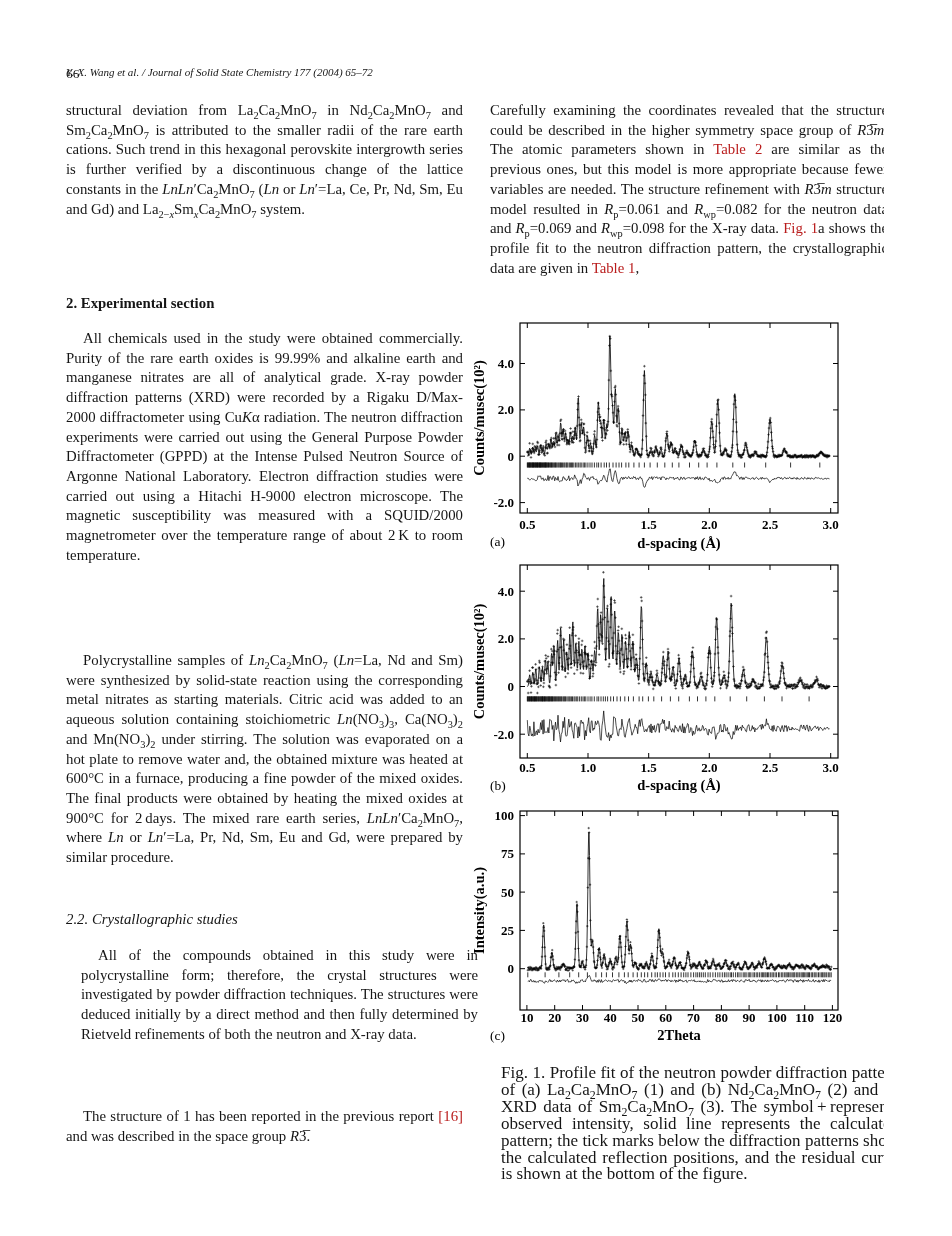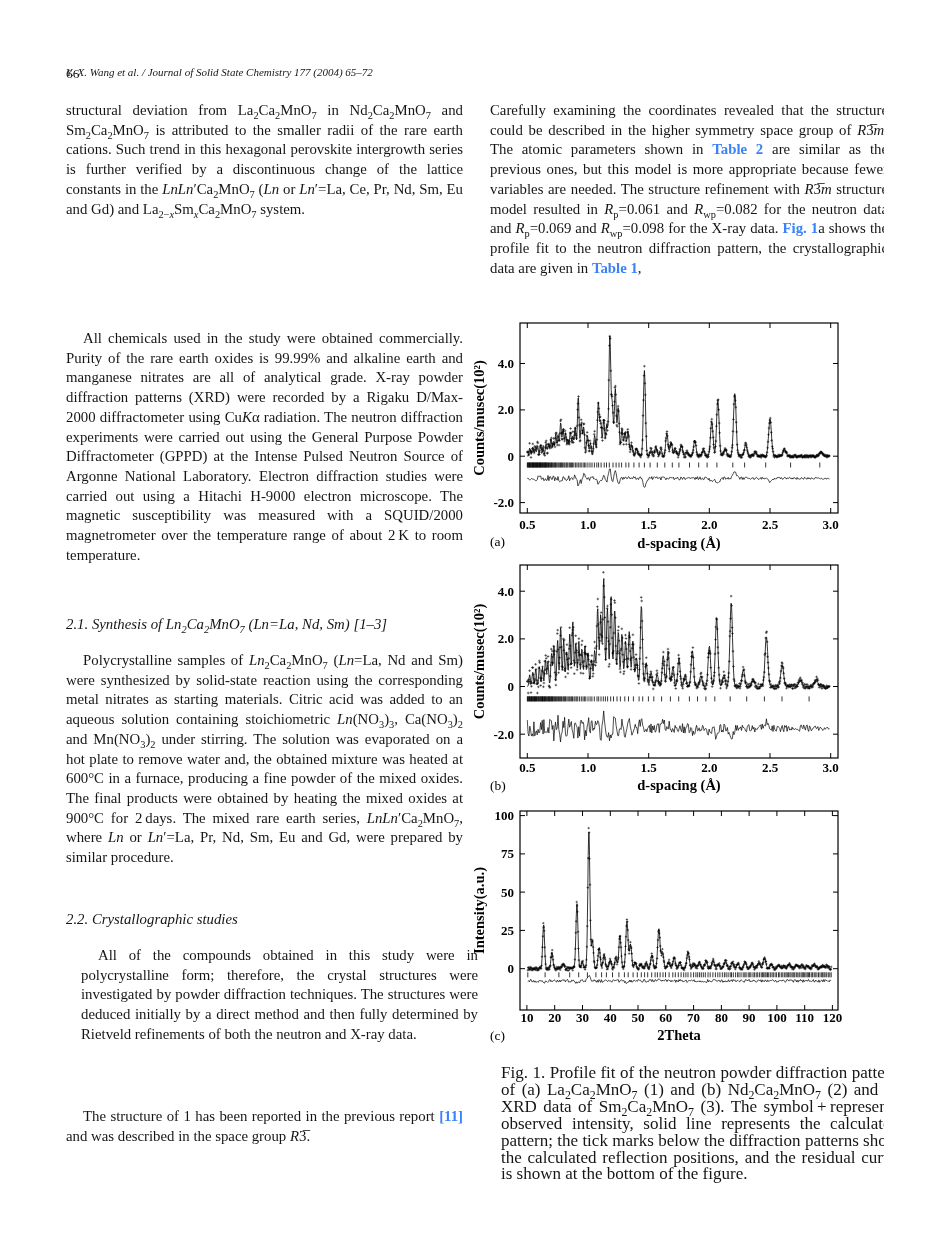--- a/index.html
+++ b/index.html
@@ -6,46 +6,46 @@
   .page{position:relative;width:884px;height:1236px;background:#fff;overflow:hidden;
         font-family:"Liberation Serif",serif;color:#151515;}
   .abs{position:absolute;}
   .page-num{font-size:13.5px;}
   .running{font-style:italic;font-size:11px;}
   p.body{font-size:14.8px;line-height:19.7px;text-align:justify;margin:0;}
   p.indent{text-indent:17px;}
   .sec-head{font-size:14.8px;font-weight:bold;}
   .sub-head{font-size:14.8px;font-style:italic;}
   sub,sup{line-height:0;font-size:70%;}
-  a.ref{color:#3b82f6;text-decoration:none;font-weight:bold;}
+  a.ref{color:#b91c1c;text-decoration:none;}
   .caption{font-size:17px;line-height:16.9px;text-align:justify;margin:11px;}
   svg.chart{position:absolute;left:468px;}
   #chart-a{top:315px;}
   #chart-b{top:556px;}
   #chart-c{top:804px;}
   svg text{fill:#000;}
   svg .tick{font:bold 13px "Liberation Serif",serif;}
   svg .axlabel{font:bold 14.5px "Liberation Serif",serif;}
   svg .panel{font:13.5px "Liberation Serif",serif;}
 </style>
 </head>
 <body>
 
 <div class="page">
 
   <span class="abs page-num" style="left:66px;top:66px;">66</span>
   <div class="abs running" style="left:66px;top:66px;width:820px;">Y.-X. Wang et al. / Journal of Solid State Chemistry 177 (2004) 65–72</div>
 
   <p class="abs body" style="left:66px;top:101px;width:397px;">structural deviation from La<sub>2</sub>Ca<sub>2</sub>MnO<sub>7</sub> in Nd<sub>2</sub>Ca<sub>2</sub>MnO<sub>7</sub> and Sm<sub>2</sub>Ca<sub>2</sub>MnO<sub>7</sub> is attributed to the smaller radii of the rare earth cations. Such trend in this hexagonal perovskite intergrowth series is further verified by a discontinuous change of the lattice constants in the <i>LnLn</i>′Ca<sub>2</sub>MnO<sub>7</sub> (<i>Ln</i> or <i>Ln</i>′=La, Ce, Pr, Nd, Sm, Eu and Gd) and La<sub>2−<i>x</i></sub>Sm<sub><i>x</i></sub>Ca<sub>2</sub>MnO<sub>7</sub> system.</p>
+  <div class="abs sec-head" style="left:66px;top:295px;width:397px;">2. Experimental section</div>
   <p class="abs body indent" style="left:66px;top:329px;width:397px;">All chemicals used in the study were obtained commercially. Purity of the rare earth oxides is 99.99% and alkaline earth and manganese nitrates are all of analytical grade. X-ray powder diffraction patterns (XRD) were recorded by a Rigaku D/Max-2000 diffractometer using Cu<i>K</i>α radiation. The neutron diffraction experiments were carried out using the General Purpose Powder Diffractometer (GPPD) at the Intense Pulsed Neutron Source of Argonne National Laboratory. Electron diffraction studies were carried out using a Hitachi H-9000 electron microscope. The magnetic susceptibility was measured with a SQUID/2000 magnetrometer over the temperature range of about 2 K to room temperature.</p>
-  <div class="abs sub-head" style="left:66px;top:616px;width:397px;">2.1. Synthesis of Ln<sub>2</sub>Ca<sub>2</sub>MnO<sub>7</sub> (Ln=La, Nd, Sm) [1–3]</div>
   <p class="abs body indent" style="left:66px;top:651px;width:397px;">Polycrystalline samples of <i>Ln</i><sub>2</sub>Ca<sub>2</sub>MnO<sub>7</sub> (<i>Ln</i>=La, Nd and Sm) were synthesized by solid-state reaction using the corresponding metal nitrates as starting materials. Citric acid was added to an aqueous solution containing stoichiometric <i>Ln</i>(NO<sub>3</sub>)<sub>3</sub>, Ca(NO<sub>3</sub>)<sub>2</sub> and Mn(NO<sub>3</sub>)<sub>2</sub> under stirring. The solution was evaporated on a hot plate to remove water and, the obtained mixture was heated at 600°C in a furnace, producing a fine powder of the mixed oxides. The final products were obtained by heating the mixed oxides at 900°C for 2 days. The mixed rare earth series, <i>LnLn</i>′Ca<sub>2</sub>MnO<sub>7</sub>, where <i>Ln</i> or <i>Ln</i>′=La, Pr, Nd, Sm, Eu and Gd, were prepared by similar procedure.</p>
   <div class="abs sub-head" style="left:66px;top:911px;width:397px;font-family:Liberation Serif, serif;">2.2. Crystallographic studies</div>
   <p class="abs body indent" style="left:81px;top:946px;width:397px;">All of the compounds obtained in this study were in polycrystalline form; therefore, the crystal structures were investigated by powder diffraction techniques. The structures were deduced initially by a direct method and then fully determined by Rietveld refinements of both the neutron and X-ray data.</p>
-  <p class="abs body indent" style="left:66px;top:1107px;width:397px;">The structure of 1 has been reported in the previous report <a class="ref">[11]</a> and was described in the space group <i>R</i>3̅.</p>
+  <p class="abs body indent" style="left:66px;top:1107px;width:397px;">The structure of 1 has been reported in the previous report <a class="ref">[16]</a> and was described in the space group <i>R</i>3̅.</p>
 
   <p class="abs body" style="left:490px;top:101px;width:398px;">Carefully examining the coordinates revealed that the structure could be described in the higher symmetry space group of <i>R</i>3̅<i>m</i>. The atomic parameters shown in <a class="ref">Table 2</a> are similar as the previous ones, but this model is more appropriate because fewer variables are needed. The structure refinement with <i>R</i>3̅<i>m</i> structure model resulted in <i>R</i><sub>p</sub>=0.061 and <i>R</i><sub>wp</sub>=0.082 for the neutron data and <i>R</i><sub>p</sub>=0.069 and <i>R</i><sub>wp</sub>=0.098 for the X-ray data. <a class="ref">Fig. 1</a>a shows the profile fit to the neutron diffraction pattern, the crystallographic data are given in <a class="ref">Table 1</a>,</p>
 
   <svg id="chart-a" class="chart" width="380" height="240">
       <path d="M58.0 136.8h2.6M59.3 135.5v2.6M58.4 137.5h2.6M59.7 136.2v2.6M58.9 136.8h2.6M60.2 135.5v2.6M59.4 140.1h2.6M60.7 138.8v2.6M59.8 139.0h2.6M61.1 137.7v2.6M60.3 128.3h2.6M61.6 127.0v2.6M60.7 136.9h2.6M62.0 135.6v2.6M61.2 135.3h2.6M62.5 134.0v2.6M61.7 142.4h2.6M63.0 141.1v2.6M62.1 136.8h2.6M63.4 135.5v2.6M62.6 137.2h2.6M63.9 135.9v2.6M63.1 133.5h2.6M64.4 132.2v2.6M63.5 128.9h2.6M64.8 127.6v2.6M64.0 136.0h2.6M65.3 134.7v2.6M64.4 134.0h2.6M65.7 132.7v2.6M64.9 137.9h2.6M66.2 136.6v2.6M65.4 131.3h2.6M66.7 130.0v2.6M65.8 135.0h2.6M67.1 133.7v2.6M66.3 132.3h2.6M67.6 131.0v2.6M66.7 133.0h2.6M68.0 131.7v2.6M67.2 133.8h2.6M68.5 132.5v2.6M67.7 131.0h2.6M69.0 129.7v2.6M68.1 127.0h2.6M69.4 125.7v2.6M68.6 127.9h2.6M69.9 126.6v2.6M69.1 139.7h2.6M70.4 138.4v2.6M69.5 139.2h2.6M70.8 137.9v2.6M70.0 139.5h2.6M71.3 138.2v2.6M70.4 135.8h2.6M71.7 134.5v2.6M70.9 131.1h2.6M72.2 129.8v2.6M71.4 132.7h2.6M72.7 131.4v2.6M71.8 130.5h2.6M73.1 129.2v2.6M72.3 137.5h2.6M73.6 136.2v2.6M72.7 133.8h2.6M74.0 132.5v2.6M73.2 136.4h2.6M74.5 135.1v2.6M73.7 135.4h2.6M75.0 134.1v2.6M74.1 131.3h2.6M75.4 130.0v2.6M74.6 139.0h2.6M75.9 137.7v2.6M75.0 138.7h2.6M76.3 137.4v2.6M75.5 140.5h2.6M76.8 139.2v2.6M76.0 132.7h2.6M77.3 131.4v2.6M76.4 127.4h2.6M77.7 126.1v2.6M76.9 125.8h2.6M78.2 124.5v2.6M77.4 133.1h2.6M78.7 131.8v2.6M77.8 138.3h2.6M79.1 137.0v2.6M78.3 138.0h2.6M79.6 136.7v2.6M78.7 129.2h2.6M80.0 127.9v2.6M79.2 129.2h2.6M80.5 127.9v2.6M79.7 131.5h2.6M81.0 130.2v2.6M80.1 129.8h2.6M81.4 128.5v2.6M80.6 133.2h2.6M81.9 131.9v2.6M81.0 131.0h2.6M82.3 129.7v2.6M81.5 124.9h2.6M82.8 123.6v2.6M82.0 123.0h2.6M83.3 121.7v2.6M82.4 132.6h2.6M83.7 131.3v2.6M82.9 128.6h2.6M84.2 127.3v2.6M83.3 131.1h2.6M84.6 129.8v2.6M83.8 129.6h2.6M85.1 128.3v2.6M84.3 123.4h2.6M85.6 122.1v2.6M84.7 129.2h2.6M86.0 127.9v2.6M85.2 128.3h2.6M86.5 127.0v2.6M85.7 131.9h2.6M87.0 130.6v2.6M86.1 123.2h2.6M87.4 121.9v2.6M86.6 118.3h2.6M87.9 117.0v2.6M87.0 117.9h2.6M88.3 116.6v2.6M87.5 127.3h2.6M88.8 126.0v2.6M88.0 130.0h2.6M89.3 128.7v2.6M88.4 121.9h2.6M89.7 120.6v2.6M88.9 120.2h2.6M90.2 118.9v2.6M89.3 125.5h2.6M90.6 124.2v2.6M89.8 130.1h2.6M91.1 128.8v2.6M90.3 125.6h2.6M91.6 124.3v2.6M90.7 118.4h2.6M92.0 117.1v2.6M91.2 106.0h2.6M92.5 104.7v2.6M91.7 104.7h2.6M93.0 103.4v2.6M92.1 118.0h2.6M93.4 116.7v2.6M92.6 123.8h2.6M93.9 122.5v2.6M93.0 124.4h2.6M94.3 123.1v2.6M93.5 118.3h2.6M94.8 117.0v2.6M94.0 116.4h2.6M95.3 115.1v2.6M94.4 114.5h2.6M95.7 113.2v2.6M94.9 123.6h2.6M96.2 122.3v2.6M95.3 126.0h2.6M96.6 124.7v2.6M95.8 115.9h2.6M97.1 114.6v2.6M96.3 119.1h2.6M97.6 117.8v2.6M96.7 122.2h2.6M98.0 120.9v2.6M97.2 124.4h2.6M98.5 123.1v2.6M97.6 129.3h2.6M98.9 128.0v2.6M98.1 125.1h2.6M99.4 123.8v2.6M98.6 127.8h2.6M99.9 126.5v2.6M99.0 125.7h2.6M100.3 124.4v2.6M99.5 128.6h2.6M100.8 127.3v2.6M100.0 129.2h2.6M101.3 127.9v2.6M100.4 126.4h2.6M101.7 125.1v2.6M100.9 117.9h2.6M102.2 116.6v2.6M101.3 113.5h2.6M102.6 112.2v2.6M101.8 118.1h2.6M103.1 116.8v2.6M102.3 123.5h2.6M103.6 122.2v2.6M102.7 127.5h2.6M104.0 126.2v2.6M103.2 126.1h2.6M104.5 124.8v2.6M103.6 116.7h2.6M104.9 115.4v2.6M104.1 127.5h2.6M105.4 126.2v2.6M104.6 123.4h2.6M105.9 122.1v2.6M105.0 120.2h2.6M106.3 118.9v2.6M105.5 116.8h2.6M106.8 115.5v2.6M105.9 113.6h2.6M107.2 112.3v2.6M106.4 118.7h2.6M107.7 117.4v2.6M106.9 120.4h2.6M108.2 119.1v2.6M107.3 123.0h2.6M108.6 121.7v2.6M107.8 111.0h2.6M109.1 109.7v2.6M108.3 94.6h2.6M109.6 93.3v2.6M108.7 88.6h2.6M110.0 87.3v2.6M109.2 81.5h2.6M110.5 80.2v2.6M109.6 102.5h2.6M110.9 101.2v2.6M110.1 109.9h2.6M111.4 108.6v2.6M110.6 126.1h2.6M111.9 124.8v2.6M111.0 125.3h2.6M112.3 124.0v2.6M111.5 110.1h2.6M112.8 108.8v2.6M111.9 104.8h2.6M113.2 103.5v2.6M112.4 107.8h2.6M113.7 106.5v2.6M112.9 118.5h2.6M114.2 117.2v2.6M113.3 115.5h2.6M114.6 114.2v2.6M113.8 117.2h2.6M115.1 115.9v2.6M114.3 109.1h2.6M115.6 107.8v2.6M114.7 108.9h2.6M116.0 107.6v2.6M115.2 119.7h2.6M116.5 118.4v2.6M115.6 132.8h2.6M116.9 131.5v2.6M116.1 137.4h2.6M117.4 136.1v2.6M116.6 136.0h2.6M117.9 134.7v2.6M117.0 127.7h2.6M118.3 126.4v2.6M117.5 120.9h2.6M118.8 119.6v2.6M117.9 117.4h2.6M119.2 116.1v2.6M118.4 125.4h2.6M119.7 124.1v2.6M118.9 125.6h2.6M120.2 124.3v2.6M119.3 130.4h2.6M120.6 129.1v2.6M119.8 136.1h2.6M121.1 134.8v2.6M120.2 135.8h2.6M121.5 134.5v2.6M120.7 125.8h2.6M122.0 124.5v2.6M121.2 128.3h2.6M122.5 127.0v2.6M121.6 133.1h2.6M122.9 131.8v2.6M122.1 131.9h2.6M123.4 130.6v2.6M122.6 136.7h2.6M123.9 135.4v2.6M123.0 138.9h2.6M124.3 137.6v2.6M123.5 136.2h2.6M124.8 134.9v2.6M123.9 133.7h2.6M125.2 132.4v2.6M124.4 128.7h2.6M125.7 127.4v2.6M124.9 119.3h2.6M126.2 118.0v2.6M125.3 116.3h2.6M126.6 115.0v2.6M125.8 125.9h2.6M127.1 124.6v2.6M126.2 127.3h2.6M127.5 126.0v2.6M126.7 129.4h2.6M128.0 128.1v2.6M127.2 132.1h2.6M128.5 130.8v2.6M127.6 124.6h2.6M128.9 123.3v2.6M128.1 105.2h2.6M129.4 103.9v2.6M128.5 97.0h2.6M129.8 95.7v2.6M129.0 88.1h2.6M130.3 86.8v2.6M129.5 93.5h2.6M130.8 92.2v2.6M129.9 99.5h2.6M131.2 98.2v2.6M130.4 102.4h2.6M131.7 101.1v2.6M130.9 101.8h2.6M132.2 100.5v2.6M131.3 108.4h2.6M132.6 107.1v2.6M131.8 112.5h2.6M133.1 111.2v2.6M132.2 112.5h2.6M133.5 111.2v2.6M132.7 122.6h2.6M134.0 121.3v2.6M133.2 125.5h2.6M134.5 124.2v2.6M133.6 113.4h2.6M134.9 112.1v2.6M134.1 105.3h2.6M135.4 104.0v2.6M134.5 107.9h2.6M135.8 106.6v2.6M135.0 105.5h2.6M136.3 104.2v2.6M135.5 114.8h2.6M136.8 113.5v2.6M135.9 123.1h2.6M137.2 121.8v2.6M136.4 118.4h2.6M137.7 117.1v2.6M136.9 119.2h2.6M138.2 117.9v2.6M137.3 112.7h2.6M138.6 111.4v2.6M137.8 109.2h2.6M139.1 107.9v2.6M138.2 115.4h2.6M139.5 114.1v2.6M138.7 106.6h2.6M140.0 105.3v2.6M139.2 93.8h2.6M140.5 92.5v2.6M139.6 65.1h2.6M140.9 63.8v2.6M140.1 30.6h2.6M141.4 29.3v2.6M140.5 21.2h2.6M141.8 19.9v2.6M141.0 23.6h2.6M142.3 22.3v2.6M141.5 55.8h2.6M142.8 54.5v2.6M141.9 79.4h2.6M143.2 78.1v2.6M142.4 79.9h2.6M143.7 78.6v2.6M142.8 81.4h2.6M144.1 80.1v2.6M143.3 90.6h2.6M144.6 89.3v2.6M143.8 97.7h2.6M145.1 96.4v2.6M144.2 106.9h2.6M145.5 105.6v2.6M144.7 107.6h2.6M146.0 106.3v2.6M145.2 86.7h2.6M146.5 85.4v2.6M145.6 72.5h2.6M146.9 71.2v2.6M146.1 71.1h2.6M147.4 69.8v2.6M146.5 79.6h2.6M147.8 78.3v2.6M147.0 100.9h2.6M148.3 99.6v2.6M147.5 110.0h2.6M148.8 108.7v2.6M147.9 111.4h2.6M149.2 110.1v2.6M148.4 95.1h2.6M149.7 93.8v2.6M148.8 91.2h2.6M150.1 89.9v2.6M149.3 96.2h2.6M150.6 94.9v2.6M149.8 108.5h2.6M151.1 107.2v2.6M150.2 117.2h2.6M151.5 115.9v2.6M150.7 129.2h2.6M152.0 127.9v2.6M151.1 127.1h2.6M152.4 125.8v2.6M151.6 127.5h2.6M152.9 126.2v2.6M152.1 118.3h2.6M153.4 117.0v2.6M152.5 113.5h2.6M153.8 112.2v2.6M153.0 114.8h2.6M154.3 113.5v2.6M153.5 118.7h2.6M154.8 117.4v2.6M153.9 125.0h2.6M155.2 123.7v2.6M154.4 129.4h2.6M155.7 128.1v2.6M154.8 122.2h2.6M156.1 120.9v2.6M155.3 118.9h2.6M156.6 117.6v2.6M155.8 118.6h2.6M157.1 117.3v2.6M156.2 117.3h2.6M157.5 116.0v2.6M156.7 126.0h2.6M158.0 124.7v2.6M157.1 129.2h2.6M158.4 127.9v2.6M157.6 122.8h2.6M158.9 121.5v2.6M158.1 117.2h2.6M159.4 115.9v2.6M158.5 114.4h2.6M159.8 113.1v2.6M159.0 120.1h2.6M160.3 118.8v2.6M159.5 121.8h2.6M160.8 120.5v2.6M159.9 129.5h2.6M161.2 128.2v2.6M160.4 131.9h2.6M161.7 130.6v2.6M160.8 136.9h2.6M162.1 135.6v2.6M161.3 134.6h2.6M162.6 133.3v2.6M161.8 130.4h2.6M163.1 129.1v2.6M162.2 127.7h2.6M163.5 126.4v2.6M162.7 131.5h2.6M164.0 130.2v2.6M163.1 132.9h2.6M164.4 131.6v2.6M163.6 135.6h2.6M164.9 134.3v2.6M164.1 137.0h2.6M165.4 135.7v2.6M164.5 139.7h2.6M165.8 138.4v2.6M165.0 140.7h2.6M166.3 139.4v2.6M165.4 139.3h2.6M166.7 138.0v2.6M165.9 138.1h2.6M167.2 136.8v2.6M166.4 134.1h2.6M167.7 132.8v2.6M166.8 134.2h2.6M168.1 132.9v2.6M167.3 133.9h2.6M168.6 132.6v2.6M167.8 135.1h2.6M169.1 133.8v2.6M168.2 137.7h2.6M169.5 136.4v2.6M168.7 136.5h2.6M170.0 135.2v2.6M169.1 139.2h2.6M170.4 137.9v2.6M169.6 138.8h2.6M170.9 137.5v2.6M170.1 139.5h2.6M171.4 138.2v2.6M170.5 139.8h2.6M171.8 138.5v2.6M171.0 140.4h2.6M172.3 139.1v2.6M171.4 142.1h2.6M172.7 140.8v2.6M171.9 140.1h2.6M173.2 138.8v2.6M172.4 139.2h2.6M173.7 137.9v2.6M172.8 133.8h2.6M174.1 132.5v2.6M173.3 125.1h2.6M174.6 123.8v2.6M173.7 100.6h2.6M175.0 99.3v2.6M174.2 85.1h2.6M175.5 83.8v2.6M174.7 60.6h2.6M176.0 59.3v2.6M175.1 51.2h2.6M176.4 49.9v2.6M175.6 68.3h2.6M176.9 67.0v2.6M176.1 79.9h2.6M177.4 78.6v2.6M176.5 108.1h2.6M177.8 106.8v2.6M177.0 121.3h2.6M178.3 120.0v2.6M177.4 135.5h2.6M178.7 134.2v2.6M177.9 139.4h2.6M179.2 138.1v2.6M178.4 139.8h2.6M179.7 138.5v2.6M178.8 142.2h2.6M180.1 140.9v2.6M179.3 140.8h2.6M180.6 139.5v2.6M179.7 140.4h2.6M181.0 139.1v2.6M180.2 138.1h2.6M181.5 136.8v2.6M180.7 137.4h2.6M182.0 136.1v2.6M181.1 133.1h2.6M182.4 131.8v2.6M181.6 136.9h2.6M182.9 135.6v2.6M182.1 133.4h2.6M183.4 132.1v2.6M182.5 138.0h2.6M183.8 136.7v2.6M183.0 139.7h2.6M184.3 138.4v2.6M183.4 137.2h2.6M184.7 135.9v2.6M183.9 141.0h2.6M185.2 139.7v2.6M184.4 140.9h2.6M185.7 139.6v2.6M184.8 137.1h2.6M186.1 135.8v2.6M185.3 135.9h2.6M186.6 134.6v2.6M185.7 137.1h2.6M187.0 135.8v2.6M186.2 132.2h2.6M187.5 130.9v2.6M186.7 131.3h2.6M188.0 130.0v2.6M187.1 134.2h2.6M188.4 132.9v2.6M187.6 135.2h2.6M188.9 133.9v2.6M188.0 136.1h2.6M189.3 134.8v2.6M188.5 137.6h2.6M189.8 136.3v2.6M189.0 141.3h2.6M190.3 140.0v2.6M189.4 139.5h2.6M190.7 138.2v2.6M189.9 139.8h2.6M191.2 138.5v2.6M190.4 138.3h2.6M191.7 137.0v2.6M190.8 137.3h2.6M192.1 136.0v2.6M191.3 133.2h2.6M192.6 131.9v2.6M191.7 132.4h2.6M193.0 131.1v2.6M192.2 134.2h2.6M193.5 132.9v2.6M192.7 138.8h2.6M194.0 137.5v2.6M193.1 141.1h2.6M194.4 139.8v2.6M193.6 141.1h2.6M194.9 139.8v2.6M194.0 141.6h2.6M195.3 140.3v2.6M194.5 141.6h2.6M195.8 140.3v2.6M195.0 140.2h2.6M196.3 138.9v2.6M195.4 137.8h2.6M196.7 136.5v2.6M195.9 135.3h2.6M197.2 134.0v2.6M196.3 125.9h2.6M197.6 124.6v2.6M196.8 123.2h2.6M198.1 121.9v2.6M197.3 118.6h2.6M198.6 117.3v2.6M197.7 116.5h2.6M199.0 115.2v2.6M198.2 121.0h2.6M199.5 119.7v2.6M198.7 129.5h2.6M200.0 128.2v2.6M199.1 131.1h2.6M200.4 129.8v2.6M199.6 132.9h2.6M200.9 131.6v2.6M200.0 136.4h2.6M201.3 135.1v2.6M200.5 132.1h2.6M201.8 130.8v2.6M201.0 130.7h2.6M202.3 129.4v2.6M201.4 127.3h2.6M202.7 126.0v2.6M201.9 128.9h2.6M203.2 127.6v2.6M202.3 129.3h2.6M203.6 128.0v2.6M202.8 130.0h2.6M204.1 128.7v2.6M203.3 135.3h2.6M204.6 134.0v2.6M203.7 137.5h2.6M205.0 136.2v2.6M204.2 137.8h2.6M205.5 136.5v2.6M204.7 136.9h2.6M206.0 135.6v2.6M205.1 134.9h2.6M206.4 133.6v2.6M205.6 133.3h2.6M206.9 132.0v2.6M206.0 133.5h2.6M207.3 132.2v2.6M206.5 136.7h2.6M207.8 135.4v2.6M207.0 136.7h2.6M208.3 135.4v2.6M207.4 138.5h2.6M208.7 137.2v2.6M207.9 137.8h2.6M209.2 136.5v2.6M208.3 138.7h2.6M209.6 137.4v2.6M208.8 142.3h2.6M210.1 141.0v2.6M209.3 140.1h2.6M210.6 138.8v2.6M209.7 138.3h2.6M211.0 137.0v2.6M210.2 136.5h2.6M211.5 135.2v2.6M210.6 134.2h2.6M211.9 132.9v2.6M211.1 134.7h2.6M212.4 133.4v2.6M211.6 129.9h2.6M212.9 128.6v2.6M212.0 131.5h2.6M213.3 130.2v2.6M212.5 131.7h2.6M213.8 130.4v2.6M213.0 132.1h2.6M214.3 130.8v2.6M213.4 135.9h2.6M214.7 134.6v2.6M213.9 137.4h2.6M215.2 136.1v2.6M214.3 139.3h2.6M215.6 138.0v2.6M214.8 142.1h2.6M216.1 140.8v2.6M215.3 139.0h2.6M216.6 137.7v2.6M215.7 142.3h2.6M217.0 141.0v2.6M216.2 141.8h2.6M217.5 140.5v2.6M216.6 137.8h2.6M217.9 136.5v2.6M217.1 137.4h2.6M218.4 136.1v2.6M217.6 135.5h2.6M218.9 134.2v2.6M218.0 138.2h2.6M219.3 136.9v2.6M218.5 137.9h2.6M219.8 136.6v2.6M218.9 139.3h2.6M220.2 138.0v2.6M219.4 140.3h2.6M220.7 139.0v2.6M219.9 139.4h2.6M221.2 138.1v2.6M220.3 140.4h2.6M221.6 139.1v2.6M220.8 141.3h2.6M222.1 140.0v2.6M221.3 140.6h2.6M222.6 139.3v2.6M221.7 141.8h2.6M223.0 140.5v2.6M222.2 140.5h2.6M223.5 139.2v2.6M222.6 139.7h2.6M223.9 138.4v2.6M223.1 138.1h2.6M224.4 136.8v2.6M223.6 137.7h2.6M224.9 136.4v2.6M224.0 135.1h2.6M225.3 133.8v2.6M224.5 131.8h2.6M225.8 130.5v2.6M224.9 126.3h2.6M226.2 125.0v2.6M225.4 126.9h2.6M226.7 125.6v2.6M225.9 127.6h2.6M227.2 126.3v2.6M226.3 127.0h2.6M227.6 125.7v2.6M226.8 130.5h2.6M228.1 129.2v2.6M227.3 137.1h2.6M228.6 135.8v2.6M227.7 139.9h2.6M229.0 138.6v2.6M228.2 139.2h2.6M229.5 137.9v2.6M228.6 141.5h2.6M229.9 140.2v2.6M229.1 140.3h2.6M230.4 139.0v2.6M229.6 142.2h2.6M230.9 140.9v2.6M230.0 140.5h2.6M231.3 139.2v2.6M230.5 139.4h2.6M231.8 138.1v2.6M230.9 140.3h2.6M232.2 139.0v2.6M231.4 141.3h2.6M232.7 140.0v2.6M231.9 140.3h2.6M233.2 139.0v2.6M232.3 139.6h2.6M233.6 138.3v2.6M232.8 137.5h2.6M234.1 136.2v2.6M233.2 137.4h2.6M234.5 136.1v2.6M233.7 133.9h2.6M235.0 132.6v2.6M234.2 135.8h2.6M235.5 134.5v2.6M234.6 133.5h2.6M235.9 132.2v2.6M235.1 136.7h2.6M236.4 135.4v2.6M235.6 138.2h2.6M236.9 136.9v2.6M236.0 140.5h2.6M237.3 139.2v2.6M236.5 139.3h2.6M237.8 138.0v2.6M236.9 140.6h2.6M238.2 139.3v2.6M237.4 141.9h2.6M238.7 140.6v2.6M237.9 140.8h2.6M239.2 139.5v2.6M238.3 142.4h2.6M239.6 141.1v2.6M238.8 139.5h2.6M240.1 138.2v2.6M239.2 141.6h2.6M240.5 140.3v2.6M239.7 136.7h2.6M241.0 135.4v2.6M240.2 134.1h2.6M241.5 132.8v2.6M240.6 131.8h2.6M241.9 130.5v2.6M241.1 122.8h2.6M242.4 121.5v2.6M241.5 113.3h2.6M242.8 112.0v2.6M242.0 106.8h2.6M243.3 105.5v2.6M242.5 104.2h2.6M243.8 102.9v2.6M242.9 109.1h2.6M244.2 107.8v2.6M243.4 116.3h2.6M244.7 115.0v2.6M243.9 122.4h2.6M245.2 121.1v2.6M244.3 129.5h2.6M245.6 128.2v2.6M244.8 132.8h2.6M246.1 131.5v2.6M245.2 137.5h2.6M246.5 136.2v2.6M245.7 136.9h2.6M247.0 135.6v2.6M246.2 131.5h2.6M247.5 130.2v2.6M246.6 126.1h2.6M247.9 124.8v2.6M247.1 111.2h2.6M248.4 109.9v2.6M247.5 99.7h2.6M248.8 98.4v2.6M248.0 89.0h2.6M249.3 87.7v2.6M248.5 85.4h2.6M249.8 84.1v2.6M248.9 84.6h2.6M250.2 83.3v2.6M249.4 94.7h2.6M250.7 93.4v2.6M249.9 108.1h2.6M251.2 106.8v2.6M250.3 117.8h2.6M251.6 116.5v2.6M250.8 130.8h2.6M252.1 129.5v2.6M251.2 135.9h2.6M252.5 134.6v2.6M251.7 139.9h2.6M253.0 138.6v2.6M252.2 138.9h2.6M253.5 137.6v2.6M252.6 139.6h2.6M253.9 138.3v2.6M253.1 140.2h2.6M254.4 138.9v2.6M253.5 138.2h2.6M254.8 136.9v2.6M254.0 137.3h2.6M255.3 136.0v2.6M254.5 139.0h2.6M255.8 137.7v2.6M254.9 136.4h2.6M256.2 135.1v2.6M255.4 134.9h2.6M256.7 133.6v2.6M255.8 133.3h2.6M257.1 132.0v2.6M256.3 135.1h2.6M257.6 133.8v2.6M256.8 134.6h2.6M258.1 133.3v2.6M257.2 135.7h2.6M258.5 134.4v2.6M257.7 139.9h2.6M259.0 138.6v2.6M258.2 138.9h2.6M259.5 137.6v2.6M258.6 141.1h2.6M259.9 139.8v2.6M259.1 140.9h2.6M260.4 139.6v2.6M259.5 139.9h2.6M260.8 138.6v2.6M260.0 141.3h2.6M261.3 140.0v2.6M260.5 141.7h2.6M261.8 140.4v2.6M260.9 141.3h2.6M262.2 140.0v2.6M261.4 141.8h2.6M262.7 140.5v2.6M261.8 139.9h2.6M263.1 138.6v2.6M262.3 136.7h2.6M263.6 135.4v2.6M262.8 132.6h2.6M264.1 131.3v2.6M263.2 130.1h2.6M264.5 128.8v2.6M263.7 116.4h2.6M265.0 115.1v2.6M264.1 104.4h2.6M265.4 103.1v2.6M264.6 89.2h2.6M265.9 87.9v2.6M265.1 80.9h2.6M266.4 79.6v2.6M265.5 82.1h2.6M266.8 80.8v2.6M266.0 85.3h2.6M267.3 84.0v2.6M266.5 92.3h2.6M267.8 91.0v2.6M266.9 107.2h2.6M268.2 105.9v2.6M267.4 116.9h2.6M268.7 115.6v2.6M267.8 129.6h2.6M269.1 128.3v2.6M268.3 135.2h2.6M269.6 133.9v2.6M268.8 137.7h2.6M270.1 136.4v2.6M269.2 139.7h2.6M270.5 138.4v2.6M269.7 141.4h2.6M271.0 140.1v2.6M270.1 139.9h2.6M271.4 138.6v2.6M270.6 139.9h2.6M271.9 138.6v2.6M271.1 140.4h2.6M272.4 139.1v2.6M271.5 142.6h2.6M272.8 141.3v2.6M272.0 141.2h2.6M273.3 139.9v2.6M272.5 142.5h2.6M273.8 141.2v2.6M272.9 139.6h2.6M274.2 138.3v2.6M273.4 139.5h2.6M274.7 138.2v2.6M273.8 139.4h2.6M275.1 138.1v2.6M274.3 137.8h2.6M275.6 136.5v2.6M274.8 135.3h2.6M276.1 134.0v2.6M275.2 135.0h2.6M276.5 133.7v2.6M275.7 130.1h2.6M277.0 128.8v2.6M276.1 128.1h2.6M277.4 126.8v2.6M276.6 128.1h2.6M277.9 126.8v2.6M277.1 129.9h2.6M278.4 128.6v2.6M277.5 132.4h2.6M278.8 131.1v2.6M278.0 135.2h2.6M279.3 133.9v2.6M278.4 137.0h2.6M279.7 135.7v2.6M278.9 138.9h2.6M280.2 137.6v2.6M279.4 141.3h2.6M280.7 140.0v2.6M279.8 140.3h2.6M281.1 139.0v2.6M280.3 142.0h2.6M281.6 140.7v2.6M280.8 140.5h2.6M282.1 139.2v2.6M281.2 142.5h2.6M282.5 141.2v2.6M281.7 141.2h2.6M283.0 139.9v2.6M282.1 140.0h2.6M283.4 138.7v2.6M282.6 140.1h2.6M283.9 138.8v2.6M283.1 140.0h2.6M284.4 138.7v2.6M283.5 139.5h2.6M284.8 138.2v2.6M284.0 141.0h2.6M285.3 139.7v2.6M284.4 140.3h2.6M285.7 139.0v2.6M284.9 138.4h2.6M286.2 137.1v2.6M285.4 136.9h2.6M286.7 135.6v2.6M285.8 136.4h2.6M287.1 135.1v2.6M286.3 137.1h2.6M287.6 135.8v2.6M286.7 138.8h2.6M288.0 137.5v2.6M287.2 137.1h2.6M288.5 135.8v2.6M287.7 139.4h2.6M289.0 138.1v2.6M288.1 141.2h2.6M289.4 139.9v2.6M288.6 140.9h2.6M289.9 139.6v2.6M289.1 141.5h2.6M290.4 140.2v2.6M289.5 140.5h2.6M290.8 139.2v2.6M290.0 141.7h2.6M291.3 140.4v2.6M290.4 141.1h2.6M291.7 139.8v2.6M290.9 141.5h2.6M292.2 140.2v2.6M291.4 140.0h2.6M292.7 138.7v2.6M291.8 142.6h2.6M293.1 141.3v2.6M292.3 140.2h2.6M293.6 138.9v2.6M292.7 140.8h2.6M294.0 139.5v2.6M293.2 139.9h2.6M294.5 138.6v2.6M293.7 140.8h2.6M295.0 139.5v2.6M294.1 140.3h2.6M295.4 139.0v2.6M294.6 141.7h2.6M295.9 140.4v2.6M295.1 140.9h2.6M296.4 139.6v2.6M295.5 141.5h2.6M296.8 140.2v2.6M296.0 141.8h2.6M297.3 140.5v2.6M296.4 142.1h2.6M297.7 140.8v2.6M296.9 141.4h2.6M298.2 140.1v2.6M297.4 140.3h2.6M298.7 139.0v2.6M297.8 137.4h2.6M299.1 136.1v2.6M298.3 132.8h2.6M299.6 131.5v2.6M298.7 126.8h2.6M300.0 125.5v2.6M299.2 119.7h2.6M300.5 118.4v2.6M299.7 113.1h2.6M301.0 111.8v2.6M300.1 108.1h2.6M301.4 106.8v2.6M300.6 105.0h2.6M301.9 103.7v2.6M301.0 103.1h2.6M302.3 101.8v2.6M301.5 107.5h2.6M302.8 106.2v2.6M302.0 117.4h2.6M303.3 116.1v2.6M302.4 125.4h2.6M303.7 124.1v2.6M302.9 131.6h2.6M304.2 130.3v2.6M303.4 133.6h2.6M304.7 132.3v2.6M303.8 136.6h2.6M305.1 135.3v2.6M304.3 141.0h2.6M305.6 139.7v2.6M304.7 139.7h2.6M306.0 138.4v2.6M305.2 142.3h2.6M306.5 141.0v2.6M305.7 140.7h2.6M307.0 139.4v2.6M306.1 140.8h2.6M307.4 139.5v2.6M306.6 141.0h2.6M307.9 139.7v2.6M307.0 141.3h2.6M308.3 140.0v2.6M307.5 142.2h2.6M308.8 140.9v2.6M308.0 141.7h2.6M309.3 140.4v2.6M308.4 141.6h2.6M309.7 140.3v2.6M308.9 140.0h2.6M310.2 138.7v2.6M309.3 141.0h2.6M310.6 139.7v2.6M309.8 141.7h2.6M311.1 140.4v2.6M310.3 140.0h2.6M311.6 138.7v2.6M310.7 140.3h2.6M312.0 139.0v2.6M311.2 140.6h2.6M312.5 139.3v2.6M311.7 140.9h2.6M313.0 139.6v2.6M312.1 140.4h2.6M313.4 139.1v2.6M312.6 140.5h2.6M313.9 139.2v2.6M313.0 139.2h2.6M314.3 137.9v2.6M313.5 137.2h2.6M314.8 135.9v2.6M314.0 135.7h2.6M315.3 134.4v2.6M314.4 135.1h2.6M315.7 133.8v2.6M314.9 133.6h2.6M316.2 132.3v2.6M315.3 134.1h2.6M316.6 132.8v2.6M315.8 136.3h2.6M317.1 135.0v2.6M316.3 136.7h2.6M317.6 135.4v2.6M316.7 137.7h2.6M318.0 136.4v2.6M317.2 136.9h2.6M318.5 135.6v2.6M317.7 138.1h2.6M319.0 136.8v2.6M318.1 141.0h2.6M319.4 139.7v2.6M318.6 140.9h2.6M319.9 139.6v2.6M319.0 140.5h2.6M320.3 139.2v2.6M319.5 140.5h2.6M320.8 139.2v2.6M320.0 141.5h2.6M321.3 140.2v2.6M320.4 140.3h2.6M321.7 139.0v2.6M320.9 142.5h2.6M322.2 141.2v2.6M321.3 140.8h2.6M322.6 139.5v2.6M321.8 141.8h2.6M323.1 140.5v2.6M322.3 142.0h2.6M323.6 140.7v2.6M322.7 142.1h2.6M324.0 140.8v2.6M323.2 140.9h2.6M324.5 139.6v2.6M323.6 142.2h2.6M324.9 140.9v2.6M324.1 142.1h2.6M325.4 140.8v2.6M324.6 141.8h2.6M325.9 140.5v2.6M325.0 140.1h2.6M326.3 138.8v2.6M325.5 140.2h2.6M326.8 138.9v2.6M326.0 140.5h2.6M327.3 139.2v2.6M326.4 140.1h2.6M327.7 138.8v2.6M326.9 142.3h2.6M328.2 141.0v2.6M327.3 141.6h2.6M328.6 140.3v2.6M327.8 142.5h2.6M329.1 141.2v2.6M328.3 141.7h2.6M329.6 140.4v2.6M328.7 140.9h2.6M330.0 139.6v2.6M329.2 141.5h2.6M330.5 140.2v2.6M329.6 141.6h2.6M330.9 140.3v2.6M330.1 140.8h2.6M331.4 139.5v2.6M330.6 141.9h2.6M331.9 140.6v2.6M331.0 141.4h2.6M332.3 140.1v2.6M331.5 140.5h2.6M332.8 139.2v2.6M331.9 140.4h2.6M333.2 139.1v2.6M332.4 140.1h2.6M333.7 138.8v2.6M332.9 142.4h2.6M334.2 141.1v2.6M333.3 142.3h2.6M334.6 141.0v2.6M333.8 141.4h2.6M335.1 140.1v2.6M334.3 141.6h2.6M335.6 140.3v2.6M334.7 142.0h2.6M336.0 140.7v2.6M335.2 140.4h2.6M336.5 139.1v2.6M335.6 142.3h2.6M336.9 141.0v2.6M336.1 140.7h2.6M337.4 139.4v2.6M336.6 142.3h2.6M337.9 141.0v2.6M337.0 140.2h2.6M338.3 138.9v2.6M337.5 141.9h2.6M338.8 140.6v2.6M337.9 140.5h2.6M339.2 139.2v2.6M338.4 142.1h2.6M339.7 140.8v2.6M338.9 140.7h2.6M340.2 139.4v2.6M339.3 142.4h2.6M340.6 141.1v2.6M339.8 140.9h2.6M341.1 139.6v2.6M340.2 141.0h2.6M341.5 139.7v2.6M340.7 140.8h2.6M342.0 139.5v2.6M341.2 140.5h2.6M342.5 139.2v2.6M341.6 142.3h2.6M342.9 141.0v2.6M342.1 141.7h2.6M343.4 140.4v2.6M342.6 140.3h2.6M343.9 139.0v2.6M343.0 141.5h2.6M344.3 140.2v2.6M343.5 140.4h2.6M344.8 139.1v2.6M343.9 140.6h2.6M345.2 139.3v2.6M344.4 141.9h2.6M345.7 140.6v2.6M344.9 140.9h2.6M346.2 139.6v2.6M345.3 142.2h2.6M346.6 140.9v2.6M345.8 142.2h2.6M347.1 140.9v2.6M346.2 142.3h2.6M347.5 141.0v2.6M346.7 141.4h2.6M348.0 140.1v2.6M347.2 140.2h2.6M348.5 138.9v2.6M347.6 141.2h2.6M348.9 139.9v2.6M348.1 139.9h2.6M349.4 138.6v2.6M348.6 141.2h2.6M349.9 139.9v2.6M349.0 140.1h2.6M350.3 138.8v2.6M349.5 140.3h2.6M350.8 139.0v2.6M349.9 138.4h2.6M351.2 137.1v2.6M350.4 138.5h2.6M351.7 137.2v2.6M350.9 138.3h2.6M352.2 137.0v2.6M351.3 136.8h2.6M352.6 135.5v2.6M351.8 137.8h2.6M353.1 136.5v2.6M352.2 137.1h2.6M353.5 135.8v2.6M352.7 137.8h2.6M354.0 136.5v2.6M353.2 139.2h2.6M354.5 137.9v2.6M353.6 138.6h2.6M354.9 137.3v2.6M354.1 140.2h2.6M355.4 138.9v2.6M354.5 139.3h2.6M355.8 138.0v2.6M355.0 140.8h2.6M356.3 139.5v2.6M355.5 140.3h2.6M356.8 139.0v2.6M355.9 141.3h2.6M357.2 140.0v2.6M356.4 140.0h2.6M357.7 138.7v2.6M356.9 141.4h2.6M358.2 140.1v2.6M357.3 140.6h2.6M358.6 139.3v2.6M357.8 142.4h2.6M359.1 141.1v2.6M358.2 140.3h2.6M359.5 139.0v2.6M358.7 141.4h2.6M360.0 140.1v2.6M359.2 141.1h2.6M360.5 139.8v2.6M359.6 140.6h2.6M360.9 139.3v2.6M360.1 141.0h2.6M361.4 139.7v2.6" stroke="#000" stroke-width="0.55" fill="none"></path>
       <path d="M59.3 141.2L59.7 141.1L60.2 140.4L60.7 138.6L61.1 135.5L61.6 133.2L62.0 134.0L62.5 137.0L63.0 139.3L63.4 139.2L63.9 136.7L64.4 133.3L64.8 132.0L65.3 134.1L65.7 136.9L66.2 137.4L66.7 135.6L67.1 134.2L67.6 135.1L68.0 136.9L68.5 136.7L69.0 133.8L69.4 131.0L69.9 131.6L70.4 135.1L70.8 138.2L71.3 138.5L71.7 135.7L72.2 131.5L72.7 129.6L73.1 131.7L73.6 135.0L74.0 135.9L74.5 133.8L75.0 132.0L75.4 133.0L75.9 136.1L76.3 138.4L76.8 137.8L77.3 134.2L77.7 129.9L78.2 128.5L78.7 131.1L79.1 134.2L79.6 134.2L80.0 131.4L80.5 129.5L81.0 130.9L81.4 133.2L81.9 132.5L82.3 128.0L82.8 124.0L83.3 124.9L83.7 129.4L84.2 132.1L84.6 130.2L85.1 126.7L85.6 126.3L86.0 129.2L86.5 130.7L87.0 127.3L87.4 121.3L87.9 119.0L88.3 122.8L88.8 127.9L89.3 128.3L89.7 124.2L90.2 121.1L90.6 122.8L91.1 125.8L91.6 123.7L92.0 115.4L92.5 108.0L93.0 109.0L93.4 116.8L93.9 122.2L94.3 119.9L94.8 114.3L95.3 113.5L95.7 119.0L96.2 124.5L96.6 124.2L97.1 119.7L97.6 117.7L98.0 121.3L98.5 126.8L98.9 128.8L99.4 126.7L99.9 124.5L100.3 125.6L100.8 128.1L101.3 127.2L101.7 122.1L102.2 117.1L102.6 117.5L103.1 122.5L103.6 126.4L104.0 125.4L104.5 121.9L104.9 121.0L105.4 123.5L105.9 125.0L106.3 121.5L106.8 114.9L107.2 111.9L107.7 116.1L108.2 123.2L108.6 124.9L109.1 115.7L109.6 98.2L110.0 83.3L110.5 82.8L110.9 97.0L111.4 114.4L111.9 123.5L112.3 121.3L112.8 113.4L113.2 108.3L113.7 110.5L114.2 116.4L114.6 118.8L115.1 115.6L115.6 111.9L116.0 113.7L116.5 121.4L116.9 130.1L117.4 135.3L117.9 135.3L118.3 130.8L118.8 124.5L119.2 120.6L119.7 121.8L120.2 127.1L120.6 132.3L121.1 134.1L121.5 132.4L122.0 129.5L122.5 128.5L122.9 130.6L123.4 134.5L123.9 137.9L124.3 139.4L124.8 138.6L125.2 135.2L125.7 129.4L126.2 123.2L126.6 120.4L127.1 122.6L127.5 128.2L128.0 132.5L128.5 131.7L128.9 123.3L129.4 108.5L129.8 93.6L130.3 86.9L130.8 91.6L131.2 101.3L131.7 106.9L132.2 106.2L132.6 104.7L133.1 108.2L133.5 116.1L134.0 122.4L134.5 121.8L134.9 114.6L135.4 106.5L135.8 104.1L136.3 109.5L136.8 118.2L137.2 123.4L137.7 121.6L138.2 115.1L138.6 109.8L139.1 109.8L139.5 112.6L140.0 110.0L140.5 93.8L140.9 64.3L141.4 34.1L141.8 21.0L142.3 31.7L142.8 55.4L143.2 74.5L143.7 82.2L144.1 84.9L144.6 91.2L145.1 101.6L145.5 108.5L146.0 105.0L146.5 91.7L146.9 77.7L147.4 73.7L147.8 82.8L148.3 97.9L148.8 107.9L149.2 107.2L149.7 99.2L150.1 92.6L150.6 94.5L151.1 105.0L151.5 118.1L152.0 127.1L152.4 129.0L152.9 125.0L153.4 118.6L153.8 114.6L154.3 115.6L154.8 120.5L155.2 125.2L155.7 126.2L156.1 123.1L156.6 119.1L157.1 117.7L157.5 120.1L158.0 124.3L158.4 126.3L158.9 124.3L159.4 119.5L159.8 115.9L160.3 116.5L160.8 121.6L161.2 128.2L161.7 133.2L162.1 135.0L162.6 133.8L163.1 131.3L163.5 129.7L164.0 130.2L164.4 132.6L164.9 135.8L165.4 138.4L165.8 139.9L166.3 140.1L166.7 139.4L167.2 137.7L167.7 135.5L168.1 133.7L168.6 133.1L169.1 134.2L169.5 136.2L170.0 138.3L170.4 139.9L170.9 140.7L171.4 141.1L171.8 141.2L172.3 141.2L172.7 141.1L173.2 140.5L173.7 138.6L174.1 133.5L174.6 122.7L175.0 104.7L175.5 82.2L176.0 62.7L176.4 55.5L176.9 64.3L177.4 84.5L177.8 106.9L178.3 124.1L178.7 134.2L179.2 138.9L179.7 140.5L180.1 140.9L180.6 140.8L181.0 140.1L181.5 138.9L182.0 137.2L182.4 135.5L182.9 134.4L183.4 134.5L183.8 135.7L184.3 137.5L184.7 139.1L185.2 139.9L185.7 139.9L186.1 138.9L186.6 137.0L187.0 134.7L187.5 132.7L188.0 132.0L188.4 132.9L188.9 134.9L189.3 137.3L189.8 139.0L190.3 139.9L190.7 139.8L191.2 138.8L191.7 137.2L192.1 135.5L192.6 134.4L193.0 134.5L193.5 135.6L194.0 137.3L194.4 138.9L194.9 140.1L195.3 140.6L195.8 140.6L196.3 139.7L196.7 137.6L197.2 133.8L197.6 128.5L198.1 122.8L198.6 118.8L199.0 118.3L199.5 121.5L200.0 126.7L200.4 131.8L200.9 134.9L201.3 135.3L201.8 133.5L202.3 130.6L202.7 128.1L203.2 127.3L203.6 128.8L204.1 131.7L204.6 134.9L205.0 137.2L205.5 138.0L206.0 137.5L206.4 136.1L206.9 134.8L207.3 134.3L207.8 134.8L208.3 136.2L208.7 137.8L209.2 139.3L209.6 140.3L210.1 140.7L210.6 140.6L211.0 139.9L211.5 138.4L211.9 136.2L212.4 133.4L212.9 130.9L213.3 129.7L213.8 130.2L214.3 132.3L214.7 135.0L215.2 137.6L215.6 139.4L216.1 140.4L216.6 140.7L217.0 140.6L217.5 140.2L217.9 139.3L218.4 138.2L218.9 137.2L219.3 136.6L219.8 136.7L220.2 137.5L220.7 138.5L221.2 139.6L221.6 140.4L222.1 140.8L222.6 141.0L223.0 141.1L223.5 140.9L223.9 140.3L224.4 139.0L224.9 136.8L225.3 133.5L225.8 129.8L226.2 126.6L226.7 125.0L227.2 125.9L227.6 128.7L228.1 132.4L228.6 135.9L229.0 138.4L229.5 140.0L229.9 140.7L230.4 141.1L230.9 141.2L231.3 141.2L231.8 141.1L232.2 140.9L232.7 140.5L233.2 139.7L233.6 138.5L234.1 136.9L234.5 135.4L235.0 134.4L235.5 134.4L235.9 135.2L236.4 136.7L236.9 138.2L237.3 139.5L237.8 140.4L238.2 140.9L238.7 141.1L239.2 141.2L239.6 141.1L240.1 140.8L240.5 140.0L241.0 138.3L241.5 135.0L241.9 129.7L242.4 122.5L242.8 114.8L243.3 108.8L243.8 106.5L244.2 108.8L244.7 114.8L245.2 122.5L245.6 129.5L246.1 134.4L246.5 136.5L247.0 135.6L247.5 131.4L247.9 123.6L248.4 112.7L248.8 100.5L249.3 90.4L249.8 85.7L250.2 88.2L250.7 96.9L251.2 108.8L251.6 120.5L252.1 129.6L252.5 135.5L253.0 138.8L253.5 140.2L253.9 140.6L254.4 140.4L254.8 139.8L255.3 138.7L255.8 137.3L256.2 135.8L256.7 134.7L257.1 134.3L257.6 134.8L258.1 135.9L258.5 137.4L259.0 138.8L259.5 139.9L259.9 140.6L260.4 141.0L260.8 141.1L261.3 141.2L261.8 141.2L262.2 141.1L262.7 140.8L263.1 140.0L263.6 138.2L264.1 134.5L264.5 127.9L265.0 118.0L265.4 105.4L265.9 92.4L266.4 82.4L266.8 78.7L267.3 82.4L267.8 92.4L268.2 105.4L268.7 118.0L269.1 127.9L269.6 134.5L270.1 138.2L270.5 140.0L271.0 140.8L271.4 141.1L271.9 141.2L272.4 141.2L272.8 141.2L273.3 141.2L273.8 141.1L274.2 140.9L274.7 140.4L275.1 139.5L275.6 138.0L276.1 136.0L276.5 133.6L277.0 131.4L277.4 130.0L277.9 129.7L278.4 130.8L278.8 132.8L279.3 135.2L279.7 137.4L280.2 139.0L280.7 140.1L281.1 140.7L281.6 141.0L282.1 141.2L282.5 141.2L283.0 141.2L283.4 141.2L283.9 141.1L284.4 141.0L284.8 140.7L285.3 140.2L285.7 139.6L286.2 139.0L286.7 138.3L287.1 137.9L287.6 137.8L288.0 138.1L288.5 138.6L289.0 139.3L289.4 140.0L289.9 140.5L290.4 140.9L290.8 141.1L291.3 141.2L291.7 141.2L292.2 141.2L292.7 141.2L293.1 141.2L293.6 141.2L294.0 141.2L294.5 141.2L295.0 141.2L295.4 141.2L295.9 141.2L296.4 141.2L296.8 141.2L297.3 141.1L297.7 140.9L298.2 140.3L298.7 139.0L299.1 136.7L299.6 132.9L300.0 127.4L300.5 120.5L301.0 113.3L301.4 107.4L301.9 104.4L302.3 105.1L302.8 109.3L303.3 115.9L303.7 123.2L304.2 129.6L304.7 134.5L305.1 137.7L305.6 139.6L306.0 140.5L306.5 141.0L307.0 141.1L307.4 141.2L307.9 141.2L308.3 141.2L308.8 141.2L309.3 141.2L309.7 141.2L310.2 141.2L310.6 141.2L311.1 141.2L311.6 141.2L312.0 141.2L312.5 141.1L313.0 140.9L313.4 140.6L313.9 140.0L314.3 139.1L314.8 138.0L315.3 136.7L315.7 135.4L316.2 134.6L316.6 134.3L317.1 134.7L317.6 135.7L318.0 136.9L318.5 138.2L319.0 139.3L319.4 140.1L319.9 140.7L320.3 141.0L320.8 141.1L321.3 141.2L321.7 141.2L322.2 141.2L322.6 141.2L323.1 141.2L323.6 141.2L324.0 141.2L324.5 141.2L324.9 141.2L325.4 141.2L325.9 141.2L326.3 141.2L326.8 141.2L327.3 141.2L327.7 141.2L328.2 141.2L328.6 141.2L329.1 141.2L329.6 141.2L330.0 141.2L330.5 141.2L330.9 141.2L331.4 141.2L331.9 141.2L332.3 141.2L332.8 141.2L333.2 141.2L333.7 141.2L334.2 141.2L334.6 141.2L335.1 141.2L335.6 141.2L336.0 141.2L336.5 141.2L336.9 141.2L337.4 141.2L337.9 141.2L338.3 141.2L338.8 141.2L339.2 141.2L339.7 141.2L340.2 141.2L340.6 141.2L341.1 141.2L341.5 141.2L342.0 141.2L342.5 141.2L342.9 141.2L343.4 141.2L343.9 141.2L344.3 141.2L344.8 141.2L345.2 141.2L345.7 141.2L346.2 141.2L346.6 141.2L347.1 141.2L347.5 141.2L348.0 141.2L348.5 141.2L348.9 141.1L349.4 140.9L349.9 140.6L350.3 140.2L350.8 139.5L351.2 138.8L351.7 138.0L352.2 137.2L352.6 136.7L353.1 136.6L353.5 136.9L354.0 137.4L354.5 138.2L354.9 139.0L355.4 139.8L355.8 140.3L356.3 140.7L356.8 141.0L357.2 141.1L357.7 141.2L358.2 141.2L358.6 141.2L359.1 141.2L359.5 141.2L360.0 141.2L360.5 141.2L360.9 141.2L361.4 141.2" stroke="#000" stroke-width="0.8" fill="none"></path>
       <path d="M59.3 147.5v5M59.7 147.5v5M60.4 147.5v5M60.9 147.5v5M61.3 147.5v5M61.7 147.5v5M62.2 147.5v5M62.7 147.5v5M63.2 147.5v5M63.8 147.5v5M64.3 147.5v5M64.7 147.5v5M65.1 147.5v5M65.5 147.5v5M66.0 147.5v5M66.6 147.5v5M67.1 147.5v5M67.6 147.5v5M68.0 147.5v5M68.5 147.5v5M69.1 147.5v5M69.5 147.5v5M69.9 147.5v5M70.4 147.5v5M71.1 147.5v5M71.5 147.5v5M72.0 147.5v5M72.4 147.5v5M72.8 147.5v5M73.4 147.5v5M73.9 147.5v5M74.5 147.5v5M75.2 147.5v5M75.7 147.5v5M76.3 147.5v5M76.8 147.5v5M77.3 147.5v5M77.7 147.5v5M78.2 147.5v5M78.8 147.5v5M79.3 147.5v5M80.1 147.5v5M80.5 147.5v5M81.4 147.5v5M82.2 147.5v5M82.8 147.5v5M83.5 147.5v5M84.2 147.5v5M84.9 147.5v5M85.8 147.5v5M86.7 147.5v5M87.4 147.5v5M88.1 147.5v5M89.0 147.5v5M90.1 147.5v5M91.0 147.5v5M92.0 147.5v5M92.7 147.5v5M93.6 147.5v5M94.6 147.5v5M95.8 147.5v5M96.8 147.5v5M98.1 147.5v5M98.9 147.5v5M99.9 147.5v5M101.3 147.5v5M102.4 147.5v5M103.6 147.5v5M104.4 147.5v5M105.8 147.5v5M107.4 147.5v5M108.9 147.5v5M110.3 147.5v5M112.0 147.5v5M113.2 147.5v5M115.1 147.5v5M116.4 147.5v5M117.9 147.5v5M119.9 147.5v5M122.0 147.5v5M124.0 147.5v5M126.4 147.5v5M128.8 147.5v5M130.6 147.5v5M133.1 147.5v5M136.2 147.5v5M138.5 147.5v5M141.3 147.5v5M145.0 147.5v5M148.1 147.5v5M151.0 147.5v5M153.6 147.5v5M157.9 147.5v5M160.8 147.5v5M165.9 147.5v5M171.1 147.5v5M176.4 147.5v5M182.1 147.5v5M189.3 147.5v5M196.8 147.5v5M204.3 147.5v5M210.9 147.5v5M221.5 147.5v5M230.7 147.5v5M239.1 147.5v5M248.9 147.5v5M264.8 147.5v5M276.6 147.5v5M297.7 147.5v5M322.6 147.5v5M351.8 147.5v5" stroke="#000" stroke-width="0.8" fill="none"></path>
       <path d="M59.3 163.3L60.1 163.1L60.9 164.2L61.8 165.2L62.6 164.3L63.4 163.5L64.3 164.0L65.1 164.0L65.9 164.4L66.8 164.9L67.6 165.7L68.4 165.6L69.2 164.8L70.1 160.8L70.9 161.6L71.7 161.1L72.6 161.0L73.4 164.1L74.2 164.2L75.1 162.8L75.9 165.8L76.7 165.1L77.5 163.7L78.4 165.5L79.2 165.2L80.0 160.5L80.9 165.7L81.7 161.8L82.5 161.7L83.4 164.2L84.2 164.6L85.0 161.2L85.8 161.2L86.7 165.8L87.5 162.5L88.3 163.8L89.2 165.2L90.0 161.5L90.8 165.6L91.7 166.8L92.5 166.0L93.3 165.9L94.2 165.8L95.0 161.8L95.8 161.9L96.6 164.2L97.5 163.8L98.3 165.6L99.1 165.0L100.0 163.6L100.8 160.8L101.6 165.7L102.5 163.7L103.3 162.8L104.1 162.8L104.9 164.6L105.8 163.7L106.6 159.9L107.4 162.0L108.3 164.0L109.1 164.7L109.9 171.0L110.8 169.4L111.6 166.7L112.4 164.7L113.2 168.5L114.1 164.0L114.9 162.6L115.7 158.3L116.6 159.0L117.4 162.0L118.2 162.7L119.1 164.3L119.9 162.8L120.7 162.8L121.5 165.5L122.4 162.8L123.2 161.8L124.0 162.7L124.9 161.4L125.7 164.0L126.5 163.7L127.4 164.6L128.2 164.1L129.0 164.7L129.8 169.2L130.7 168.6L131.5 166.4L132.3 165.6L133.2 165.7L134.0 165.3L134.8 162.9L135.7 160.2L136.5 161.3L137.3 164.5L138.2 165.8L139.0 167.1L139.8 161.4L140.6 158.4L141.5 154.0L142.3 153.9L143.1 161.2L144.0 165.7L144.8 166.6L145.6 162.7L146.5 157.7L147.3 155.6L148.1 158.1L148.9 163.4L149.8 166.9L150.6 168.7L151.4 168.3L152.3 164.4L153.1 162.7L153.9 162.2L154.8 164.6L155.6 162.4L156.4 163.8L157.2 162.2L158.1 162.3L158.9 163.8L159.7 163.3L160.6 161.5L161.4 162.3L162.2 164.0L163.1 162.9L163.9 163.1L164.7 163.7L165.5 161.5L166.4 162.8L167.2 161.9L168.0 164.5L168.9 163.7L169.7 163.1L170.5 164.6L171.4 162.5L172.2 161.7L173.0 163.5L173.8 163.3L174.7 166.3L175.5 170.9L176.3 172.3L177.2 171.8L178.0 168.3L178.8 166.7L179.7 164.8L180.5 164.8L181.3 162.3L182.2 162.6L183.0 163.6L183.8 161.6L184.6 164.6L185.5 162.5L186.3 161.7L187.1 162.6L188.0 162.9L188.8 161.7L189.6 163.5L190.5 163.1L191.3 162.9L192.1 162.4L192.9 165.0L193.8 161.9L194.6 162.0L195.4 162.1L196.3 162.2L197.1 163.3L197.9 164.9L198.8 162.9L199.6 163.5L200.4 164.0L201.2 163.6L202.1 161.9L202.9 162.7L203.7 162.8L204.6 163.0L205.4 162.2L206.2 164.7L207.1 163.2L207.9 163.4L208.7 163.4L209.5 162.1L210.4 163.9L211.2 164.9L212.0 164.9L212.9 161.9L213.7 162.8L214.5 164.4L215.4 162.6L216.2 162.3L217.0 164.5L217.9 163.9L218.7 163.0L219.5 162.9L220.3 162.6L221.2 163.0L222.0 162.6L222.8 163.7L223.7 162.5L224.5 162.8L225.3 162.6L226.2 162.9L227.0 164.6L227.8 162.3L228.6 164.0L229.5 161.7L230.3 164.6L231.1 164.0L232.0 161.8L232.8 164.5L233.6 163.9L234.5 163.0L235.3 164.7L236.1 164.4L236.9 162.1L237.8 162.0L238.6 162.8L239.4 163.7L240.3 164.8L241.1 163.2L241.9 166.2L242.8 165.4L243.6 165.5L244.4 166.6L245.2 165.6L246.1 164.7L246.9 164.5L247.7 167.3L248.6 167.4L249.4 167.8L250.2 167.6L251.1 166.7L251.9 166.8L252.7 164.0L253.5 163.3L254.4 162.7L255.2 164.5L256.0 161.9L256.9 162.2L257.7 164.3L258.5 163.5L259.4 163.8L260.2 162.3L261.0 164.3L261.9 163.3L262.7 164.1L263.5 161.5L264.3 160.3L265.2 158.7L266.0 156.8L266.8 157.0L267.7 157.2L268.5 160.7L269.3 160.3L270.2 161.3L271.0 162.4L271.8 164.3L272.6 162.4L273.5 162.0L274.3 164.5L275.1 162.5L276.0 164.5L276.8 162.7L277.6 162.2L278.5 162.1L279.3 163.1L280.1 163.7L280.9 163.0L281.8 163.8L282.6 164.3L283.4 163.3L284.3 163.0L285.1 162.6L285.9 164.4L286.8 164.1L287.6 162.8L288.4 162.3L289.2 162.9L290.1 164.1L290.9 164.5L291.7 163.7L292.6 162.6L293.4 164.3L294.2 162.2L295.1 163.7L295.9 162.9L296.7 164.1L297.5 163.4L298.4 163.1L299.2 163.6L300.0 164.2L300.9 165.9L301.7 167.6L302.5 166.3L303.4 165.5L304.2 164.9L305.0 163.9L305.9 164.7L306.7 163.2L307.5 164.0L308.3 163.9L309.2 162.4L310.0 163.1L310.8 162.2L311.7 162.6L312.5 163.9L313.3 162.5L314.2 163.9L315.0 164.4L315.8 163.2L316.6 162.3L317.5 162.7L318.3 164.1L319.1 162.8L320.0 163.7L320.8 163.3L321.6 162.2L322.5 162.9L323.3 164.1L324.1 162.9L324.9 164.1L325.8 162.5L326.6 163.0L327.4 163.3L328.3 164.4L329.1 162.4L329.9 164.1L330.8 163.6L331.6 164.2L332.4 164.1L333.2 162.7L334.1 162.9L334.9 163.9L335.7 164.2L336.6 162.3L337.4 162.8L338.2 163.8L339.1 164.2L339.9 162.5L340.7 163.8L341.5 162.8L342.4 164.3L343.2 162.9L344.0 163.1L344.9 163.7L345.7 164.1L346.5 163.9L347.4 162.3L348.2 162.8L349.0 162.8L349.9 163.3L350.7 162.8L351.5 163.4L352.3 163.9L353.2 163.2L354.0 163.7L354.8 164.3L355.7 164.1L356.5 163.8L357.3 162.9L358.2 164.1L359.0 163.9L359.8 162.9L360.6 163.7L361.5 163.9" stroke="#000" stroke-width="0.7" fill="none"></path>
       <rect x="52" y="8" width="318" height="190" fill="none" stroke="#000" stroke-width="1.2"></rect>
       <path d="M59.3 198v-5M59.3 8v5M120.0 198v-5M120.0 8v5M180.7 198v-5M180.7 8v5M241.3 198v-5M241.3 8v5M302.0 198v-5M302.0 8v5M362.7 198v-5M362.7 8v5M52 48.5h5M370 48.5h-5M52 94.9h5M370 94.9h-5M52 141.2h5M370 141.2h-5M52 187.6h5M370 187.6h-5" stroke="#000" stroke-width="1" fill="none"></path>

